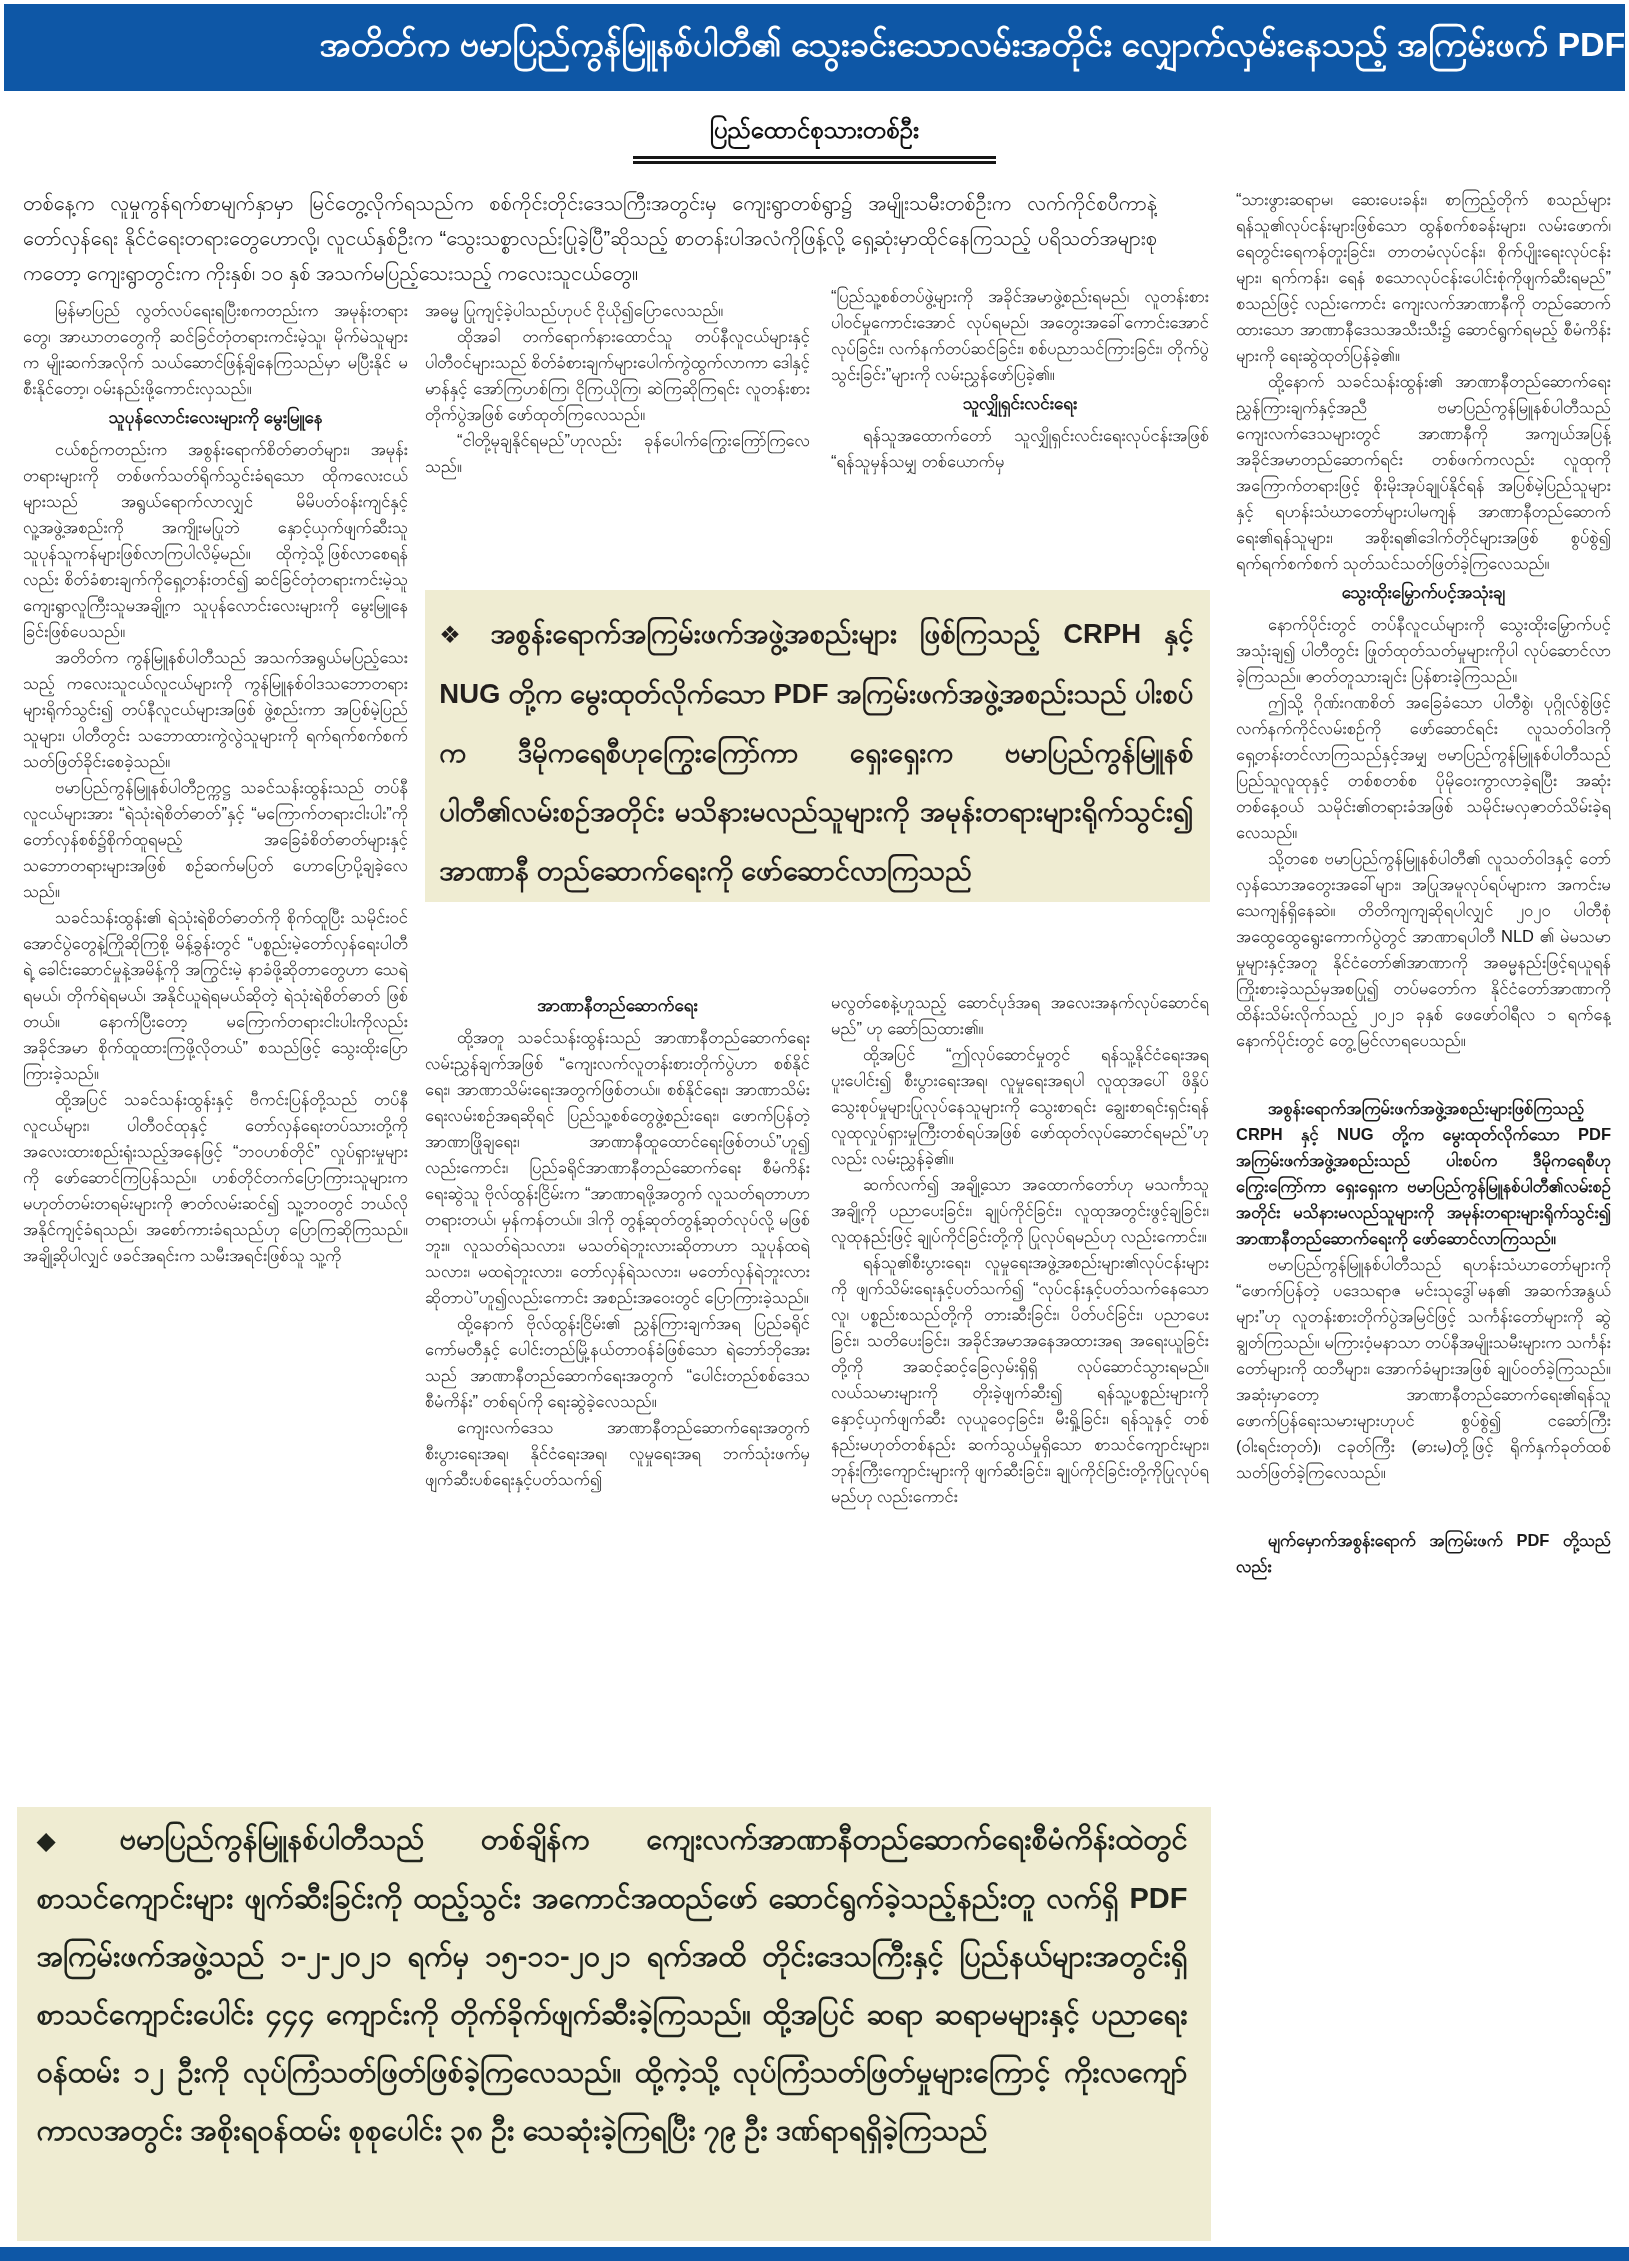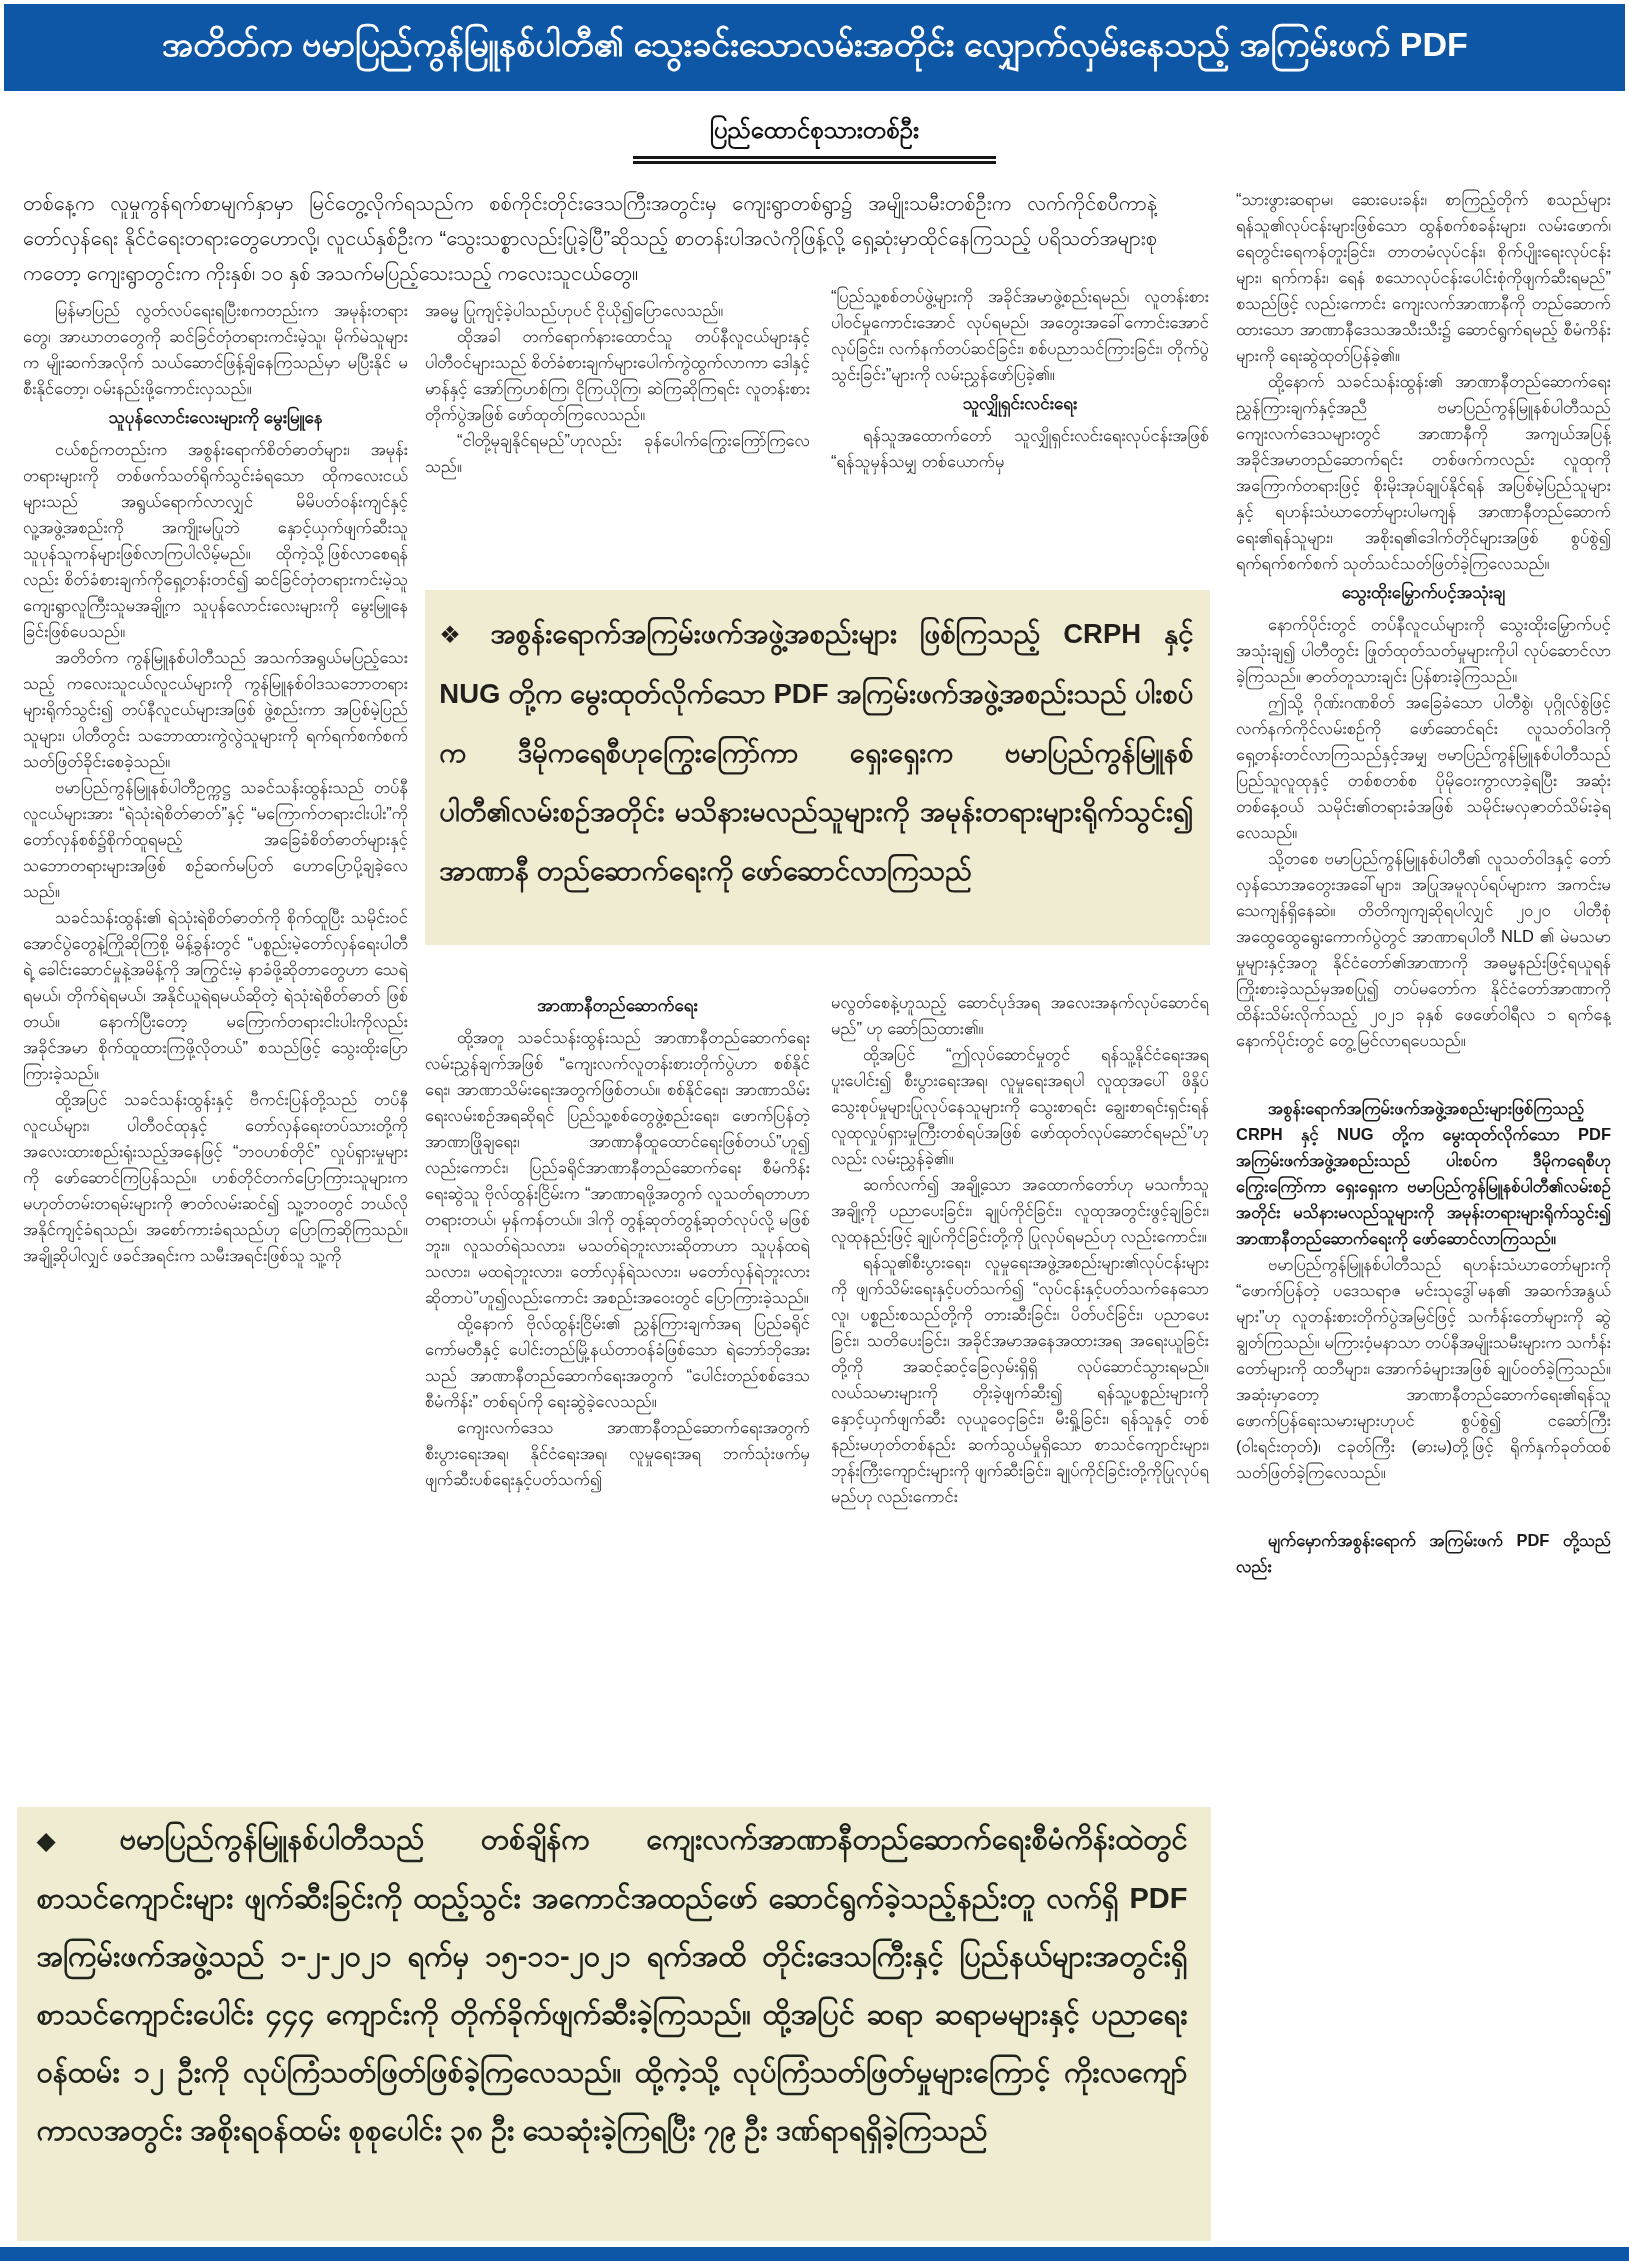--- a/index.html
+++ b/index.html
@@ -6,21 +6,21 @@
   .page{
     position:relative;
     width:1629px;height:2261px;
     background:#ffffff;
     font-family:"Liberation Sans","DejaVu Sans",sans-serif;
     color:#1a1a1a;
     overflow:hidden;
   }
   .banner{
     position:absolute;left:4.4px;top:4.4px;width:1621px;height:87px;
-    display:flex;align-items:center;justify-content:center;
+    display:flex;align-items:center;justify-content:flex-end;
     color:#ffffff;font-size:34px;font-weight:bold;
     text-align:center;letter-spacing:0;
   }
   .byline{
     position:absolute;left:0;top:114px;width:1629px;
     text-align:center;font-size:24px;font-weight:bold;color:#111;
   }
   .byline-rule{
     width:363px;height:0;margin:5.5px auto 0;
     border-top:8.8px double #151515;
@@ -38,21 +38,21 @@
   .col2-bottom{left:425px;top:989px;width:385px;height:813px;}
   .col3-top{left:831px;top:283px;width:378px;height:287px;}
   .col3-bottom{left:831px;top:989px;width:378px;height:868px;}
   .col4{left:1236px;top:186px;width:375px;height:2048px;}
   .block{margin:0;}
   .block.p{text-indent:32px;}
   .block.pc{text-indent:0;}
   .block.pb{text-indent:32px;font-weight:bold;margin-top:42px;}
   .block.h{font-weight:bold;text-align:center;text-indent:0;margin:4.4px 0;font-size:17px;}
   .hl-box{
-    position:absolute;left:425px;top:590px;width:785px;height:355px;
+    position:absolute;left:425px;top:590px;width:785px;height:312px;
     box-sizing:border-box;padding:14.3px 16.5px 11px 14.3px;
     font-size:27.5px;line-height:59px;font-weight:bold;color:#221e1c;
     text-align:justify;overflow:hidden;
   }
   .hl-box .bullet{margin-right:14.3px;font-size:24px;}
   .bottom-box{
     position:absolute;left:16.5px;top:1807px;width:1194px;height:434px;
     box-sizing:border-box;padding:3px 23px 11px 20px;
     font-size:29px;line-height:58px;font-weight:bold;color:#20241d;
     text-align:justify;overflow:hidden;

